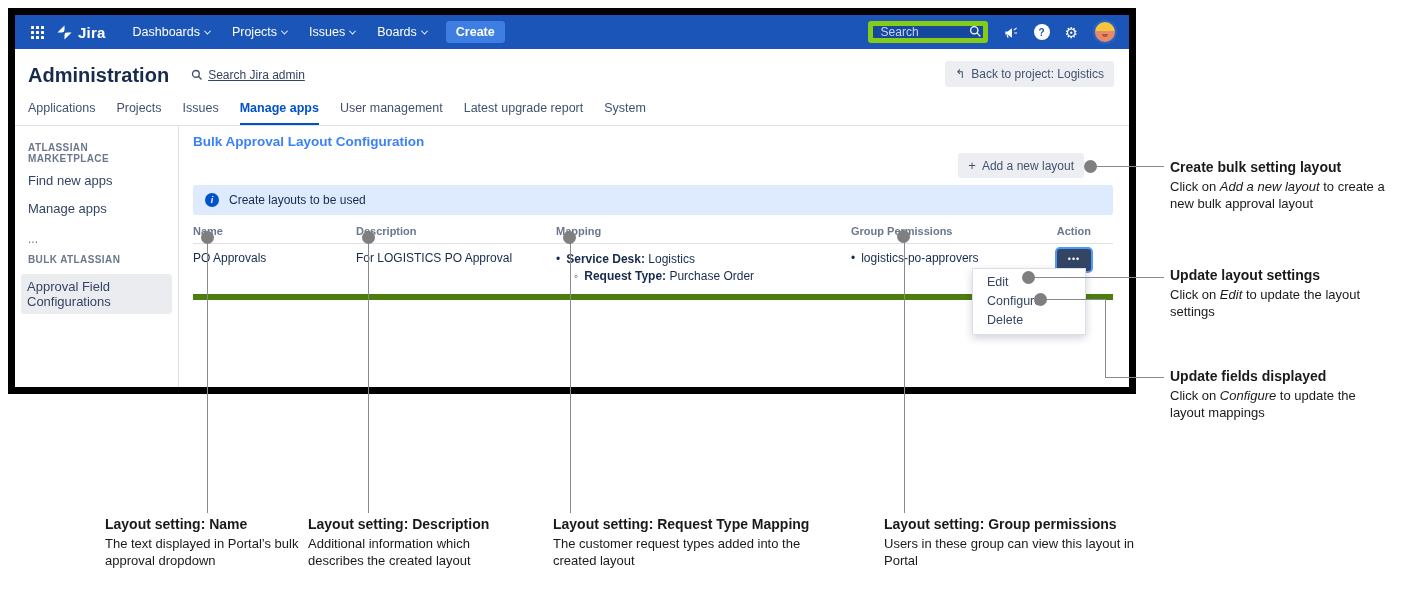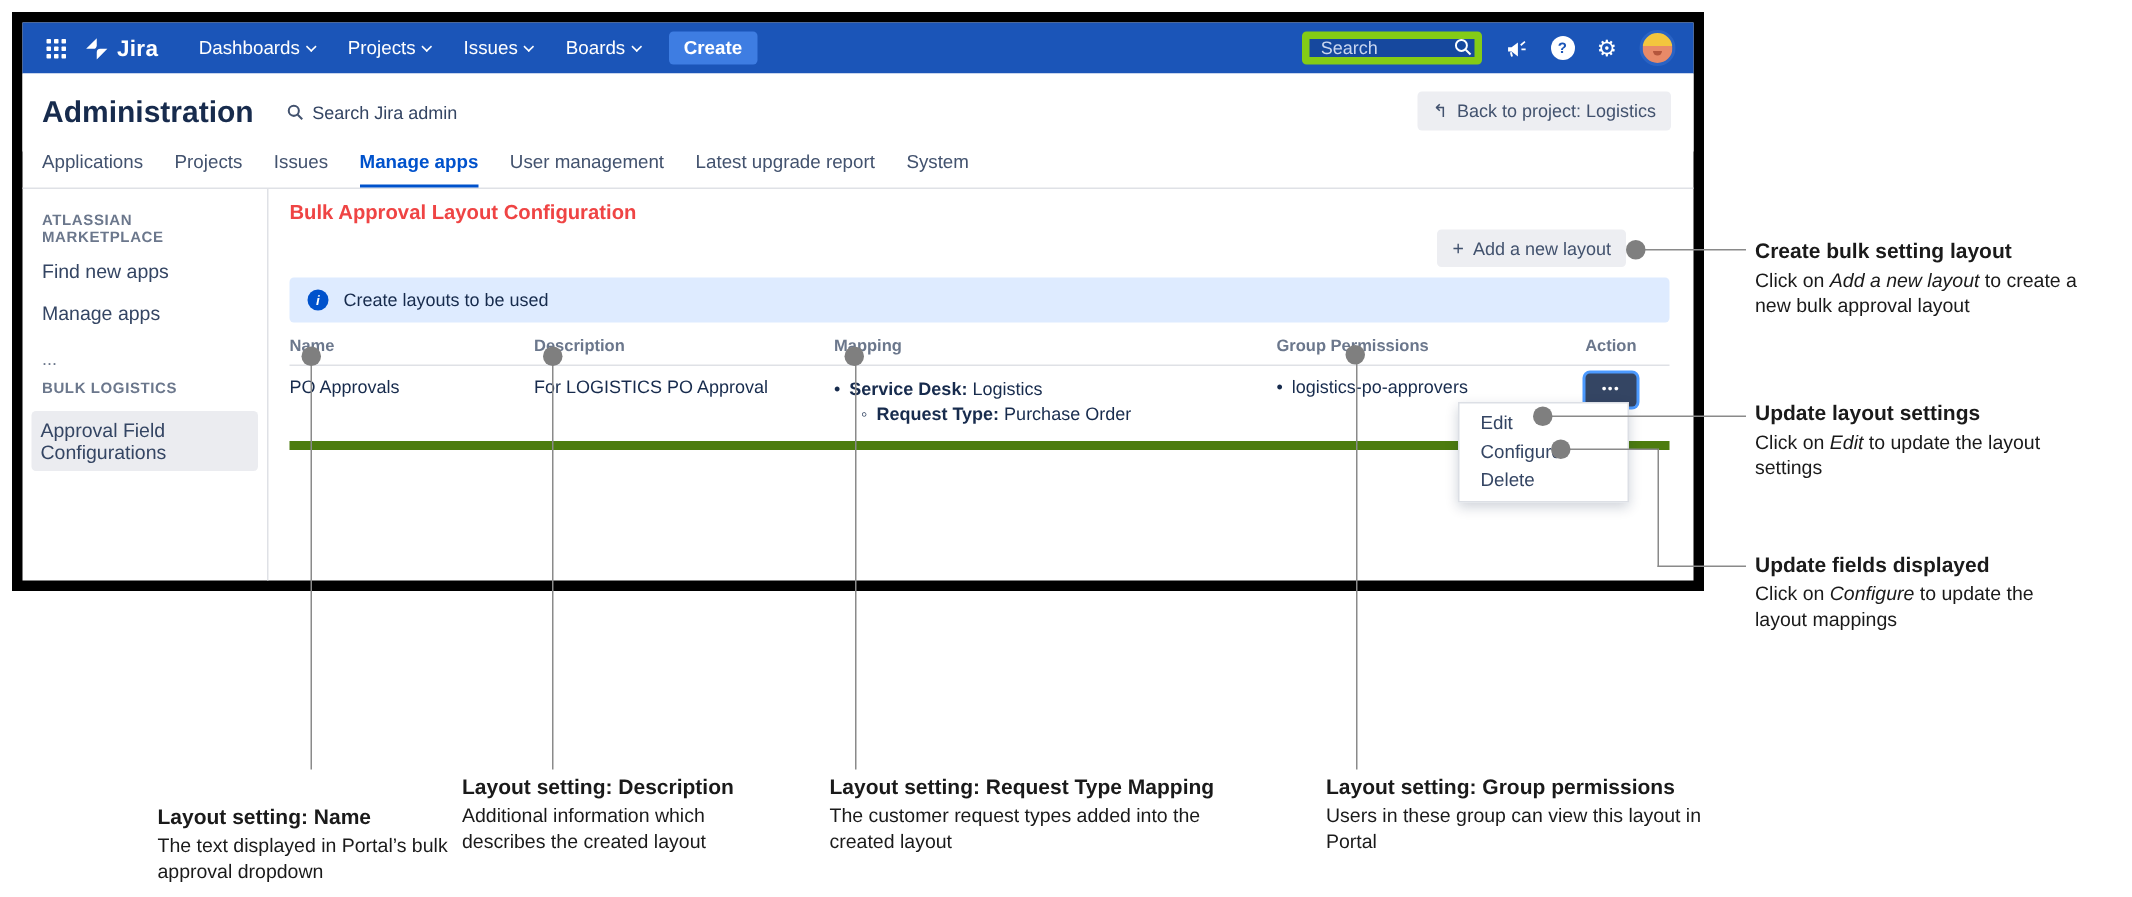--- a/index.html
+++ b/index.html
@@ -33,41 +33,41 @@
                  font-size:10px; font-weight:bold; display:flex; align-items:center; justify-content:center; }
   .gear-glyph { font-size:15px; color:#fff; line-height:1; }
   .avatar { width:24px; height:24px; border-radius:50%; overflow:hidden; position:relative;
             background:linear-gradient(180deg,#F3C63E 0 44%, #E88A68 44% 100%); border:2px solid #2A63C4; }
   .avatar:after { content:""; position:absolute; left:7px; top:12px; width:6px; height:3px;
                   border-radius:0 0 4px 4px; background:#B4563C; }
 
   
   .admin-header { height:52px; background:#fff; position:relative; display:flex; align-items:center; padding-left:13px; flex:0 0 auto; }
   .admin-title { font-size:20px; font-weight:bold; color:#172B4D; }
-  .admin-search { display:flex; align-items:center; gap:5px; margin-left:22px; font-size:12px; color:#344563; cursor:pointer; }
+  .admin-search { display:flex; align-items:center; gap:5px; margin-left:22px; font-size:12px; color:#344563; cursor:pointer;text-decoration:underline; }
   .back-btn { position:absolute; right:15px; top:12px; height:26px; background:#EDEEF2; border-radius:3px;
               display:flex; align-items:center; gap:6px; padding:0 10px; font-size:12px; color:#42526E; cursor:pointer; }
   .back-ico { font-size:12px; color:#42526E; line-height:1; }
 
   
   .tabs { height:25px; display:flex; gap:21px; padding-left:13px; border-bottom:1px solid #DFE1E6;
           font-size:12.5px; color:#42526E; flex:0 0 auto; }
   .tab { cursor:pointer; padding-bottom:6px; white-space:nowrap; }
   .tab.active { color:#0052CC; font-weight:bold; border-bottom:2px solid #0052CC; }
 
   
   .fbody { flex:1; display:flex; min-height:0; }
   .sidebar { width:164px; border-right:1px solid #DFE1E6; padding:16px 6px 0 13px; flex:0 0 auto; }
   .side-h { font-size:10px; font-weight:bold; color:#6B778C; letter-spacing:0.4px; margin-bottom:9px; }
   .side-item { font-size:13px; color:#344563; margin-bottom:13px; cursor:pointer; }
   .side-ellipsis { font-size:12px; color:#6B778C; margin:16px 0 8px; }
   .side-item.selected { background:#EBECF0; border-radius:3px; margin-left:-7px; padding:5px 6px; margin-bottom:0; }
 
   .content { flex:1; position:relative; padding:8px 16px 0 14px; }
-  .main-title { font-size:13.5px; font-weight:bold; color:#ef4444; }
+  .main-title { font-size:13.5px; font-weight:bold; color:#3b82f6; }
   .add-btn { position:absolute; top:27px; right:45px; height:25px; background:#EDEEF2; border-radius:3px;
              display:flex; align-items:center; gap:6px; padding:0 10px; font-size:12px; color:#42526E; cursor:pointer; }
   .add-plus { font-size:13px; color:#42526E; }
   .banner { margin-top:36px; height:30px; background:#DEEBFF; border-radius:3px; display:flex; align-items:center;
             gap:10px; padding-left:12px; font-size:12px; color:#172B4D; }
   .info-ico { width:14px; height:14px; background:#0052CC; color:#fff; border-radius:50%; font-size:9px;
               font-weight:bold; font-style:italic; display:flex; align-items:center; justify-content:center; flex:0 0 auto; }
 
   .thead { display:flex; margin-top:10px; padding-bottom:6px; border-bottom:1px solid #DFE1E6;
            font-size:11px; font-weight:bold; color:#6B778C; }
@@ -187,21 +187,21 @@
       <span class="tab">Latest upgrade report</span>
       <span class="tab">System</span>
     </div>
 
     <div class="fbody">
       <div class="sidebar">
         <div class="side-h">ATLASSIAN MARKETPLACE</div>
         <div class="side-item">Find new apps</div>
         <div class="side-item">Manage apps</div>
         <div class="side-ellipsis">...</div>
-        <div class="side-h">BULK LOGISTICS</div>
+        <div class="side-h">BULK ATLASSIAN</div>
         <div class="side-item selected">Approval Field Configurations</div>
       </div>
 
       <div class="content">
         <div class="main-title">Bulk Approval Layout Configuration</div>
 
         <span class="add-btn">
           <span class="add-plus">+</span>
           <span>Add a new layout</span>
         </span>
@@ -273,21 +273,21 @@
   </div>
   <div class="ann" style="left:1170px; top:267px; width:215px;">
     <div class="ann-title">Update layout settings</div>
     <div class="ann-body"><span>Click on </span><em>Edit</em><span> to update the layout settings</span></div>
   </div>
   <div class="ann" style="left:1170px; top:368px; width:210px;">
     <div class="ann-title">Update fields displayed</div>
     <div class="ann-body"><span>Click on </span><em>Configure</em><span> to update the layout mappings</span></div>
   </div>
 
-  <div class="ann" style="left:105px; top:536px; width:200px;">
+  <div class="ann" style="left:105px; top:516px; width:200px;">
     <div class="ann-title">Layout setting: Name</div>
     <div class="ann-body">The text displayed in Portal’s bulk approval dropdown</div>
   </div>
   <div class="ann" style="left:308px; top:516px; width:205px;">
     <div class="ann-title">Layout setting: Description</div>
     <div class="ann-body">Additional information which describes the created layout</div>
   </div>
   <div class="ann" style="left:553px; top:516px; width:285px;">
     <div class="ann-title">Layout setting: Request Type Mapping</div>
     <div class="ann-body">The customer request types added into the created layout</div>

